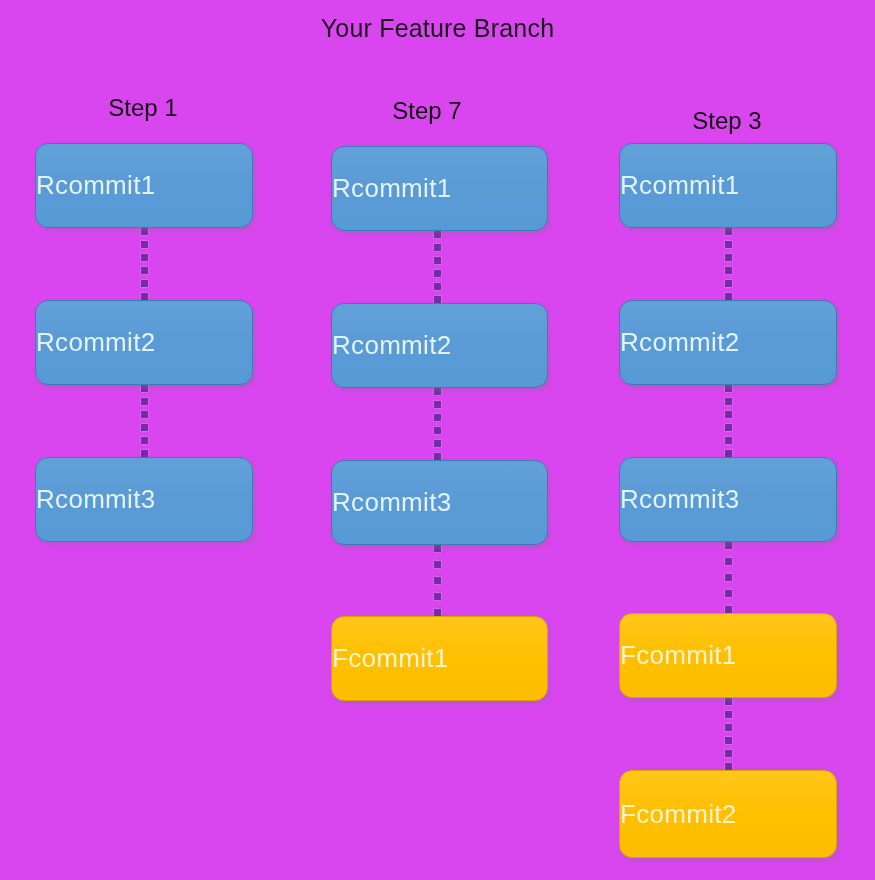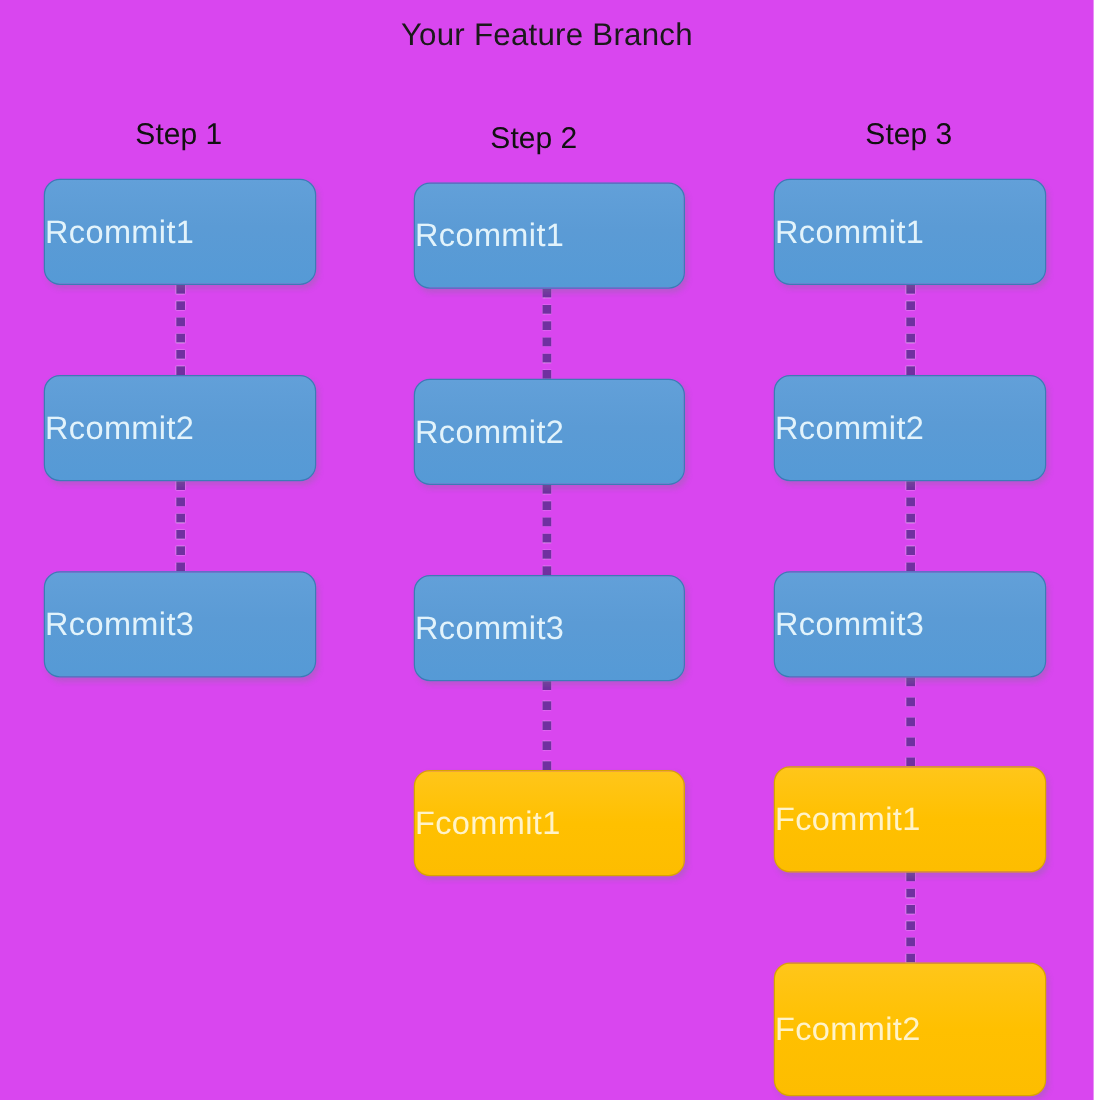--- a/index.html
+++ b/index.html
@@ -122,21 +122,21 @@
           <span>Rcommit1</span>
         </div>
         <div class="node blue" style="left: 35px; width: 218px; top: 300px; height: 85px;">
           <span>Rcommit2</span>
         </div>
         <div class="node blue" style="left: 35px; width: 218px; top: 457px; height: 85px;">
           <span>Rcommit3</span>
         </div>
       </div>
       <div class="column">
-        <div class="step-label" style="left: 347px; top: 97px; width: 160px;">Step 2</div>
+        <div class="step-label" style="left: 347px; top: 97px; width: 160px;">Step 7</div>
         <div class="connector" style="left: 434px; top: 231px; height: 72px;">
           <span class="dot" style="top: 0px;"></span>
           <span class="dot" style="top: 13px;"></span>
           <span class="dot" style="top: 26px;"></span>
           <span class="dot" style="top: 39px;"></span>
           <span class="dot" style="top: 52px;"></span>
           <span class="dot" style="top: 65px;"></span>
         </div>
         <div class="connector" style="left: 434px; top: 388px; height: 72px;">
           <span class="dot" style="top: 0px;"></span>
@@ -160,21 +160,21 @@
           <span>Rcommit2</span>
         </div>
         <div class="node blue" style="left: 331px; width: 217px; top: 460px; height: 85px;">
           <span>Rcommit3</span>
         </div>
         <div class="node orange" style="left: 331px; width: 217px; top: 616px; height: 85px;">
           <span>Fcommit1</span>
         </div>
       </div>
       <div class="column">
-        <div class="step-label" style="left: 647px; top: 94px; width: 160px;">Step 3</div>
+        <div class="step-label" style="left: 647px; top: 107px; width: 160px;">Step 3</div>
         <div class="connector" style="left: 725px; top: 228px; height: 72px;">
           <span class="dot" style="top: 0px;"></span>
           <span class="dot" style="top: 13px;"></span>
           <span class="dot" style="top: 26px;"></span>
           <span class="dot" style="top: 39px;"></span>
           <span class="dot" style="top: 52px;"></span>
           <span class="dot" style="top: 65px;"></span>
         </div>
         <div class="connector" style="left: 725px; top: 385px; height: 72px;">
           <span class="dot" style="top: 0px;"></span>
@@ -204,20 +204,20 @@
         </div>
         <div class="node blue" style="left: 619px; width: 218px; top: 300px; height: 85px;">
           <span>Rcommit2</span>
         </div>
         <div class="node blue" style="left: 619px; width: 218px; top: 457px; height: 85px;">
           <span>Rcommit3</span>
         </div>
         <div class="node orange" style="left: 619px; width: 218px; top: 613px; height: 85px;">
           <span>Fcommit1</span>
         </div>
-        <div class="node orange" style="left: 619px; width: 218px; top: 770px; height: 107px;">
+        <div class="node orange" style="left: 619px; width: 218px; top: 770px; height: 88px;">
           <span>Fcommit2</span>
         </div>
       </div>
     </div>
 
 
 </div>
 
 </body></html>

